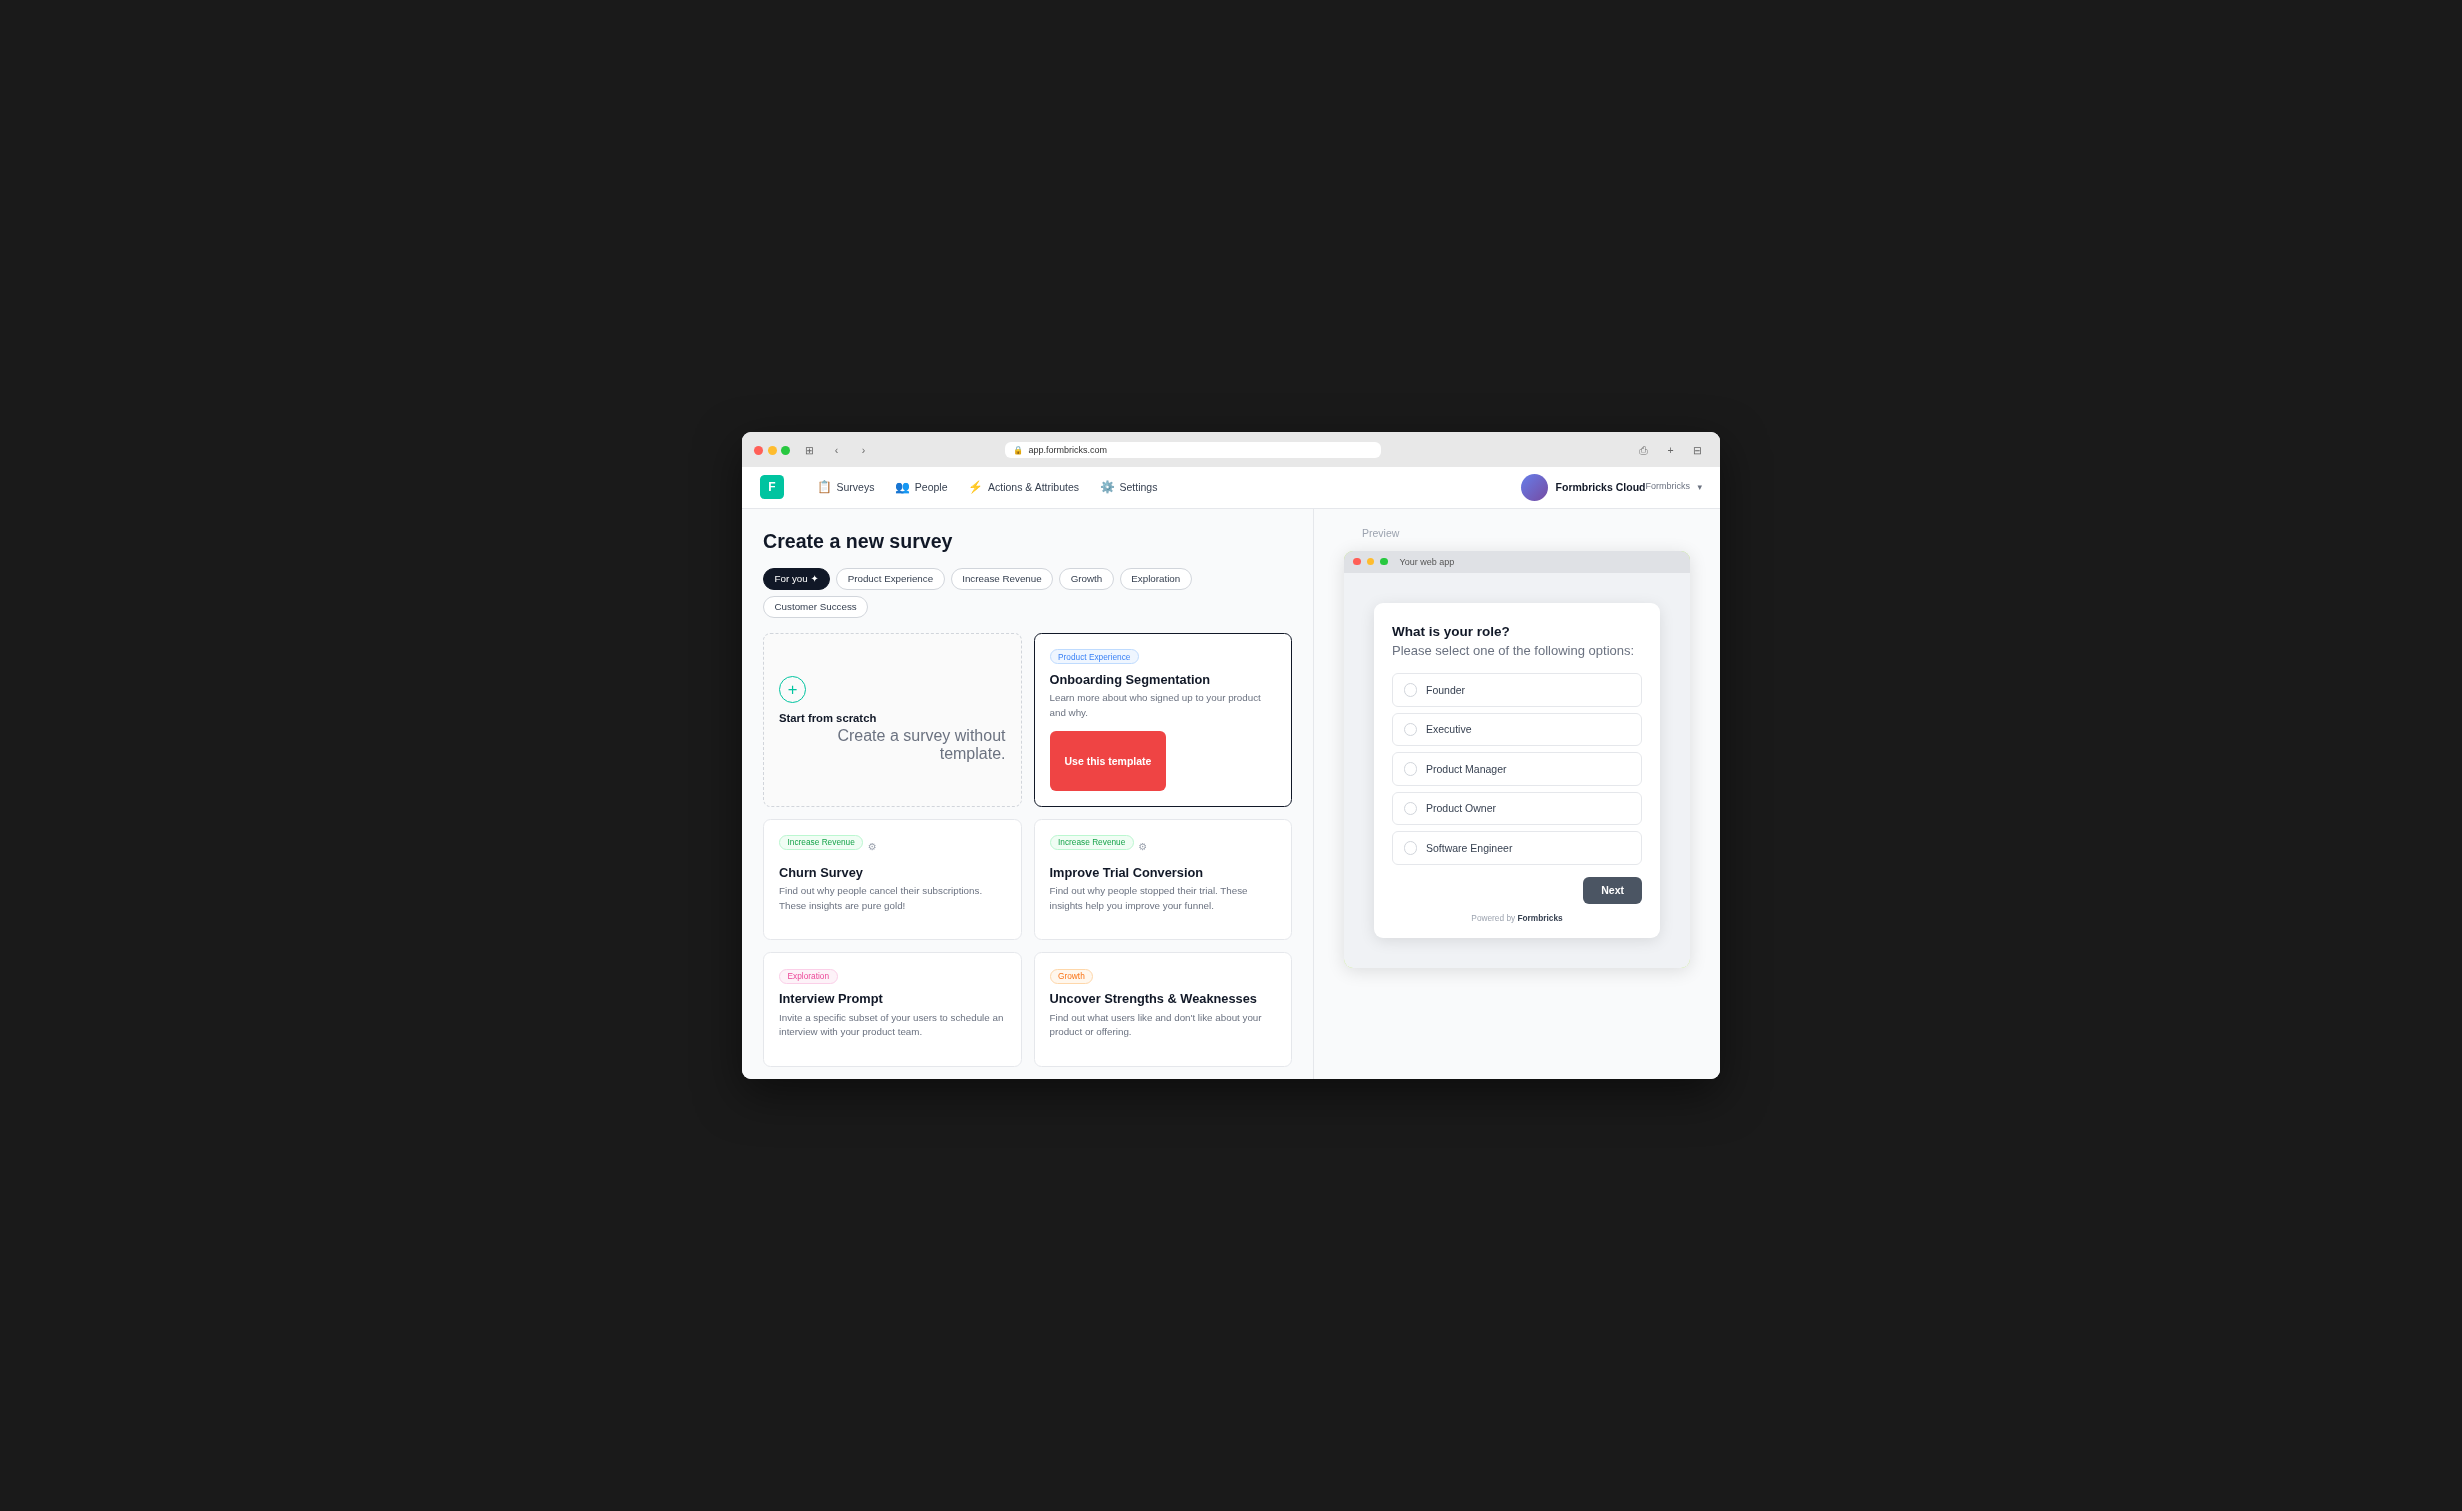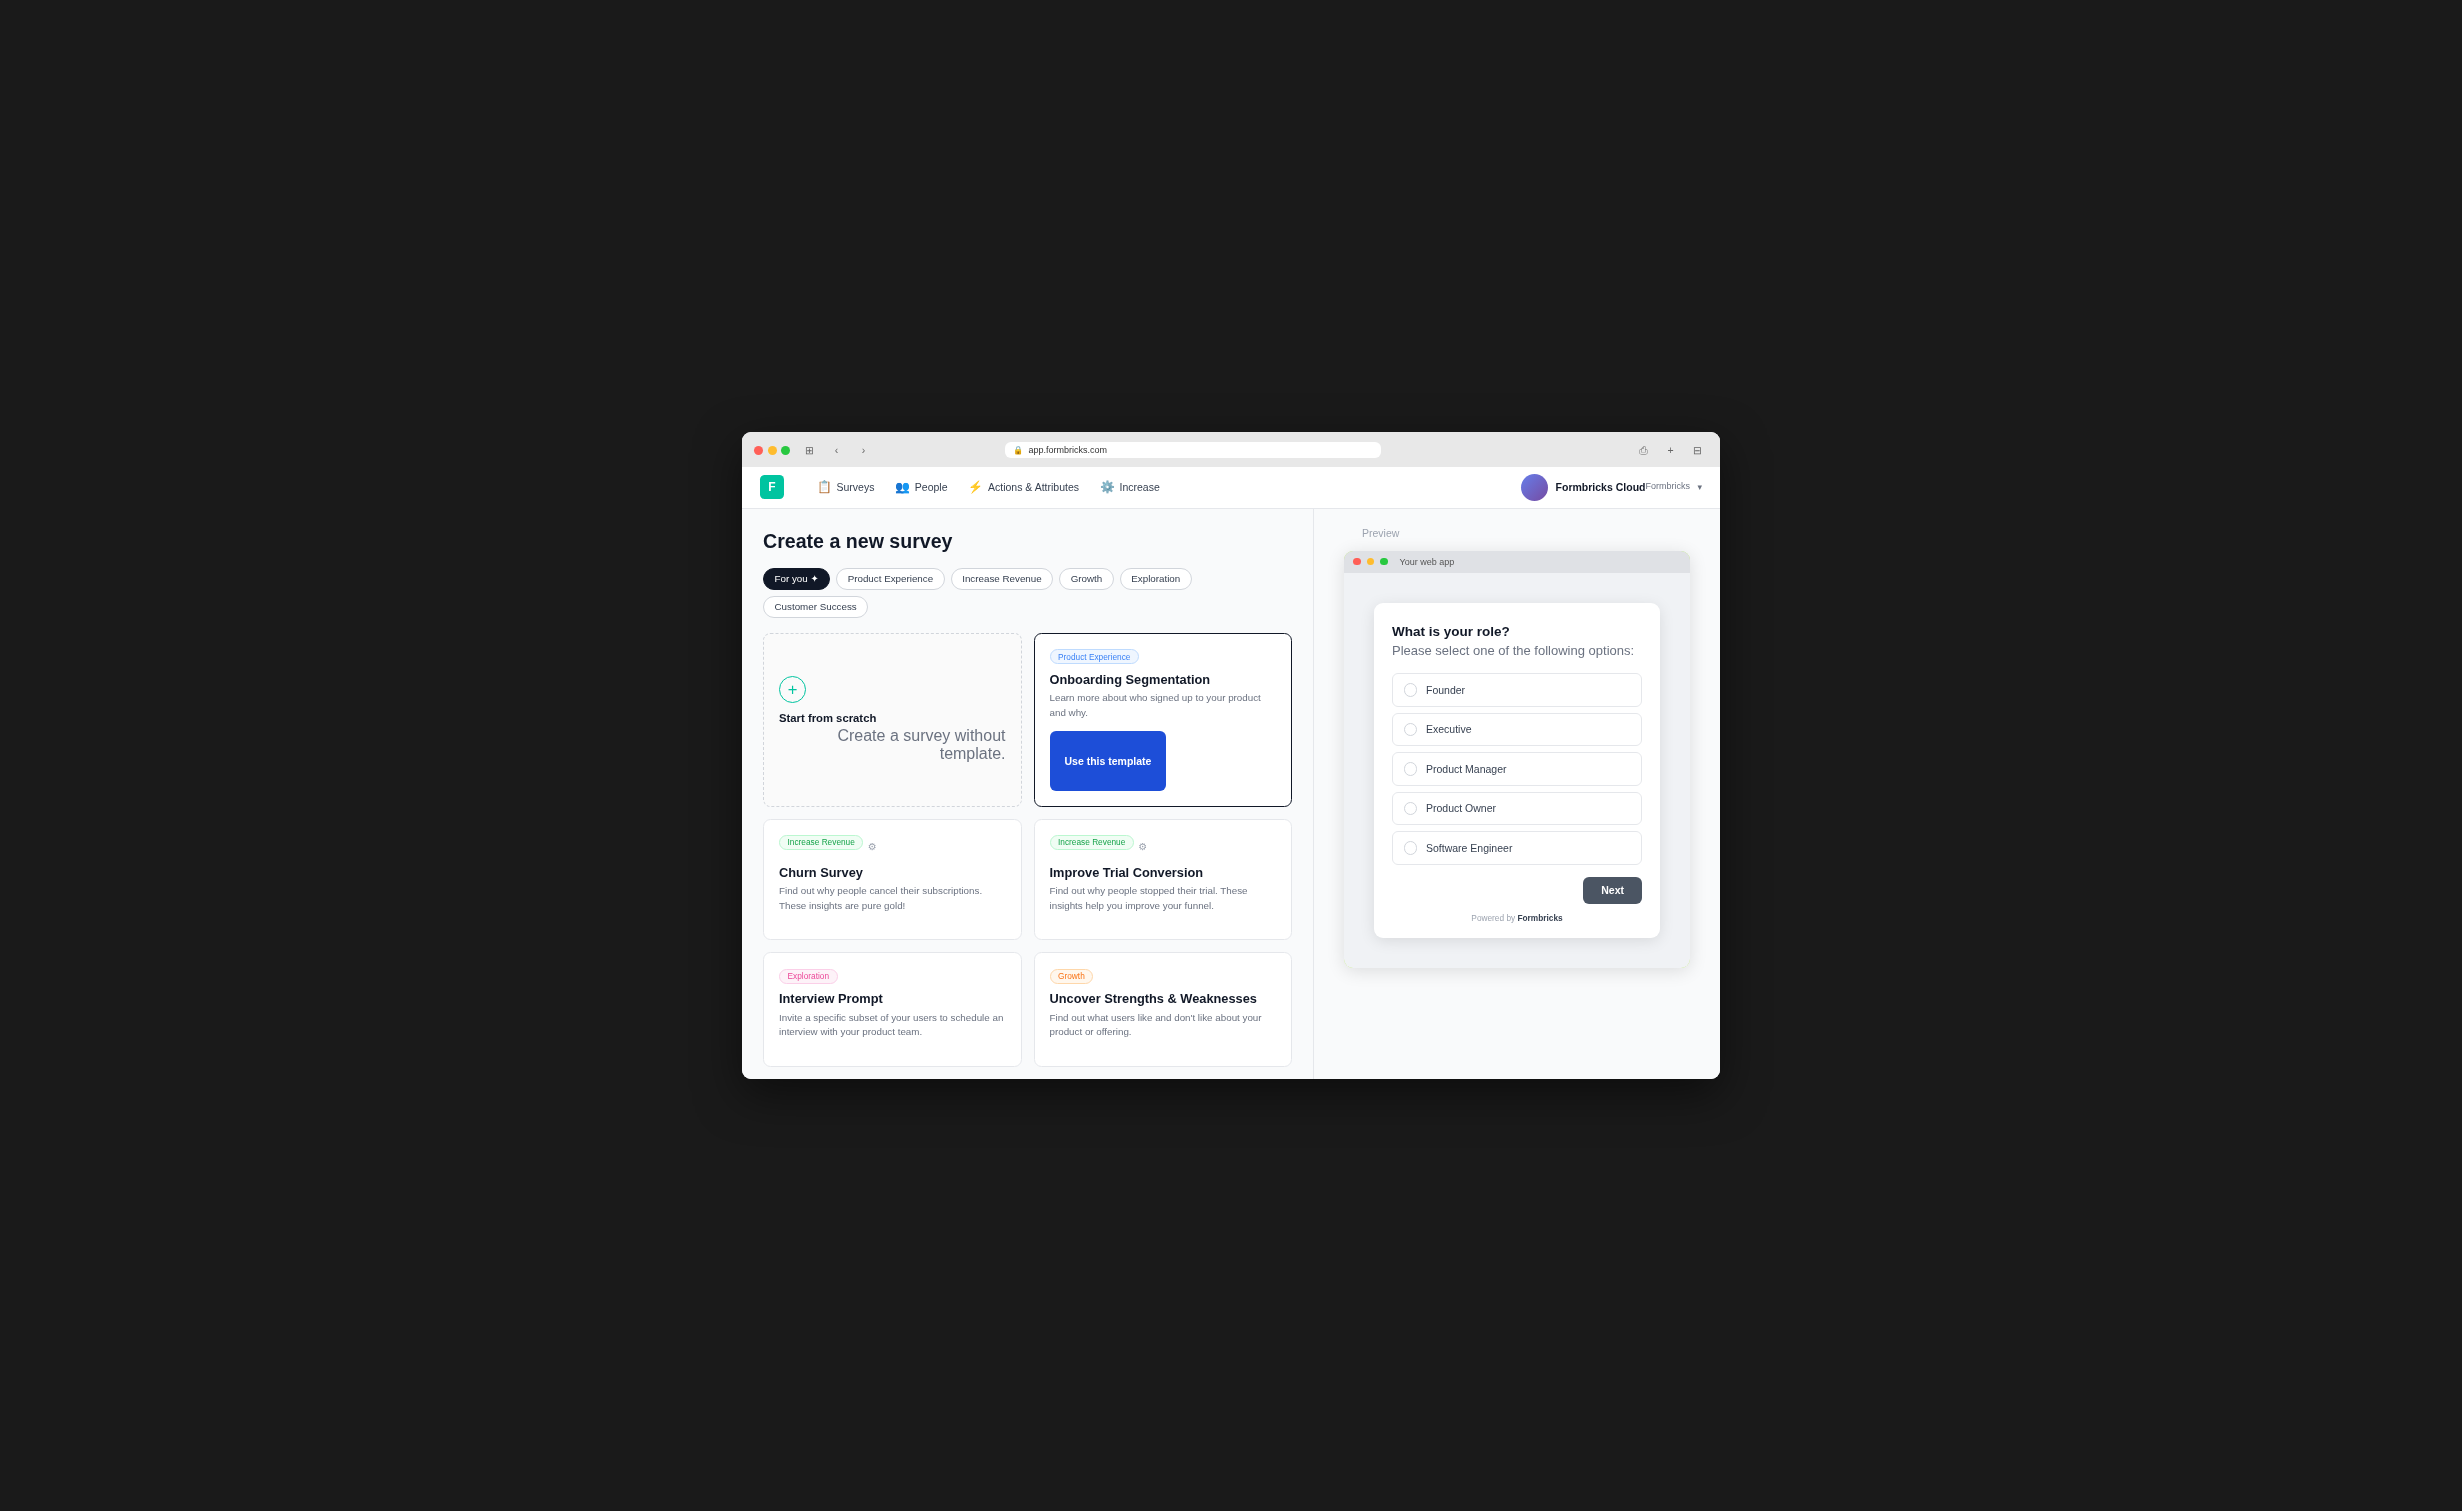--- a/index.html
+++ b/index.html
@@ -194,21 +194,21 @@
       font-weight: 500;
       margin-bottom: 7.5px;
     }
     .tag-blue { background: #eff6ff; color: #3b82f6; border: 0.8px solid #bfdbfe; }
     .tag-green { background: #f0fdf4; color: #16a34a; border: 0.8px solid #bbf7d0; }
     .tag-pink { background: #fdf2f8; color: #ec4899; border: 0.8px solid #fbcfe8; }
     .tag-orange { background: #fff7ed; color: #f97316; border: 0.8px solid #fed7aa; }
     .card-title { font-size: 12.8px; font-weight: 700; color: #111827; margin-bottom: 4.5px; }
     .card-desc { font-size: 9.8px; color: #6b7280; line-height: 1.5; margin-bottom: 10.5px; }
     .use-template-btn {
-      background: #1d4ed8;
+      background: #ef4444;
       color: white;
       border: none;
       padding: 24px 15px;
       border-radius: 6px;
       font-size: 10.5px;
       font-weight: 600;
       cursor: pointer;
     }
     .tag-row { display: flex; align-items: center; gap: 4.5px; margin-bottom: 7.5px; }
     .filter-icon { color: #9ca3af; font-size: 9.8px; }
@@ -356,21 +356,21 @@
       <div class="nav-item">
         <span class="nav-item-icon">👥</span>
         <span>People</span>
       </div>
       <div class="nav-item">
         <span class="nav-item-icon">⚡</span>
         <span>Actions &amp; Attributes</span>
       </div>
       <div class="nav-item">
         <span class="nav-item-icon">⚙️</span>
-        <span>Increase</span>
+        <span>Settings</span>
       </div>
     </nav>
     <div class="nav-right">
       <div class="user-avatar"></div>
       <div class="user-info">
         <span class="user-name">Formbricks Cloud</span>
         <span class="user-org">Formbricks</span>
       </div>
       <span class="dropdown-icon">▾</span>
     </div>

